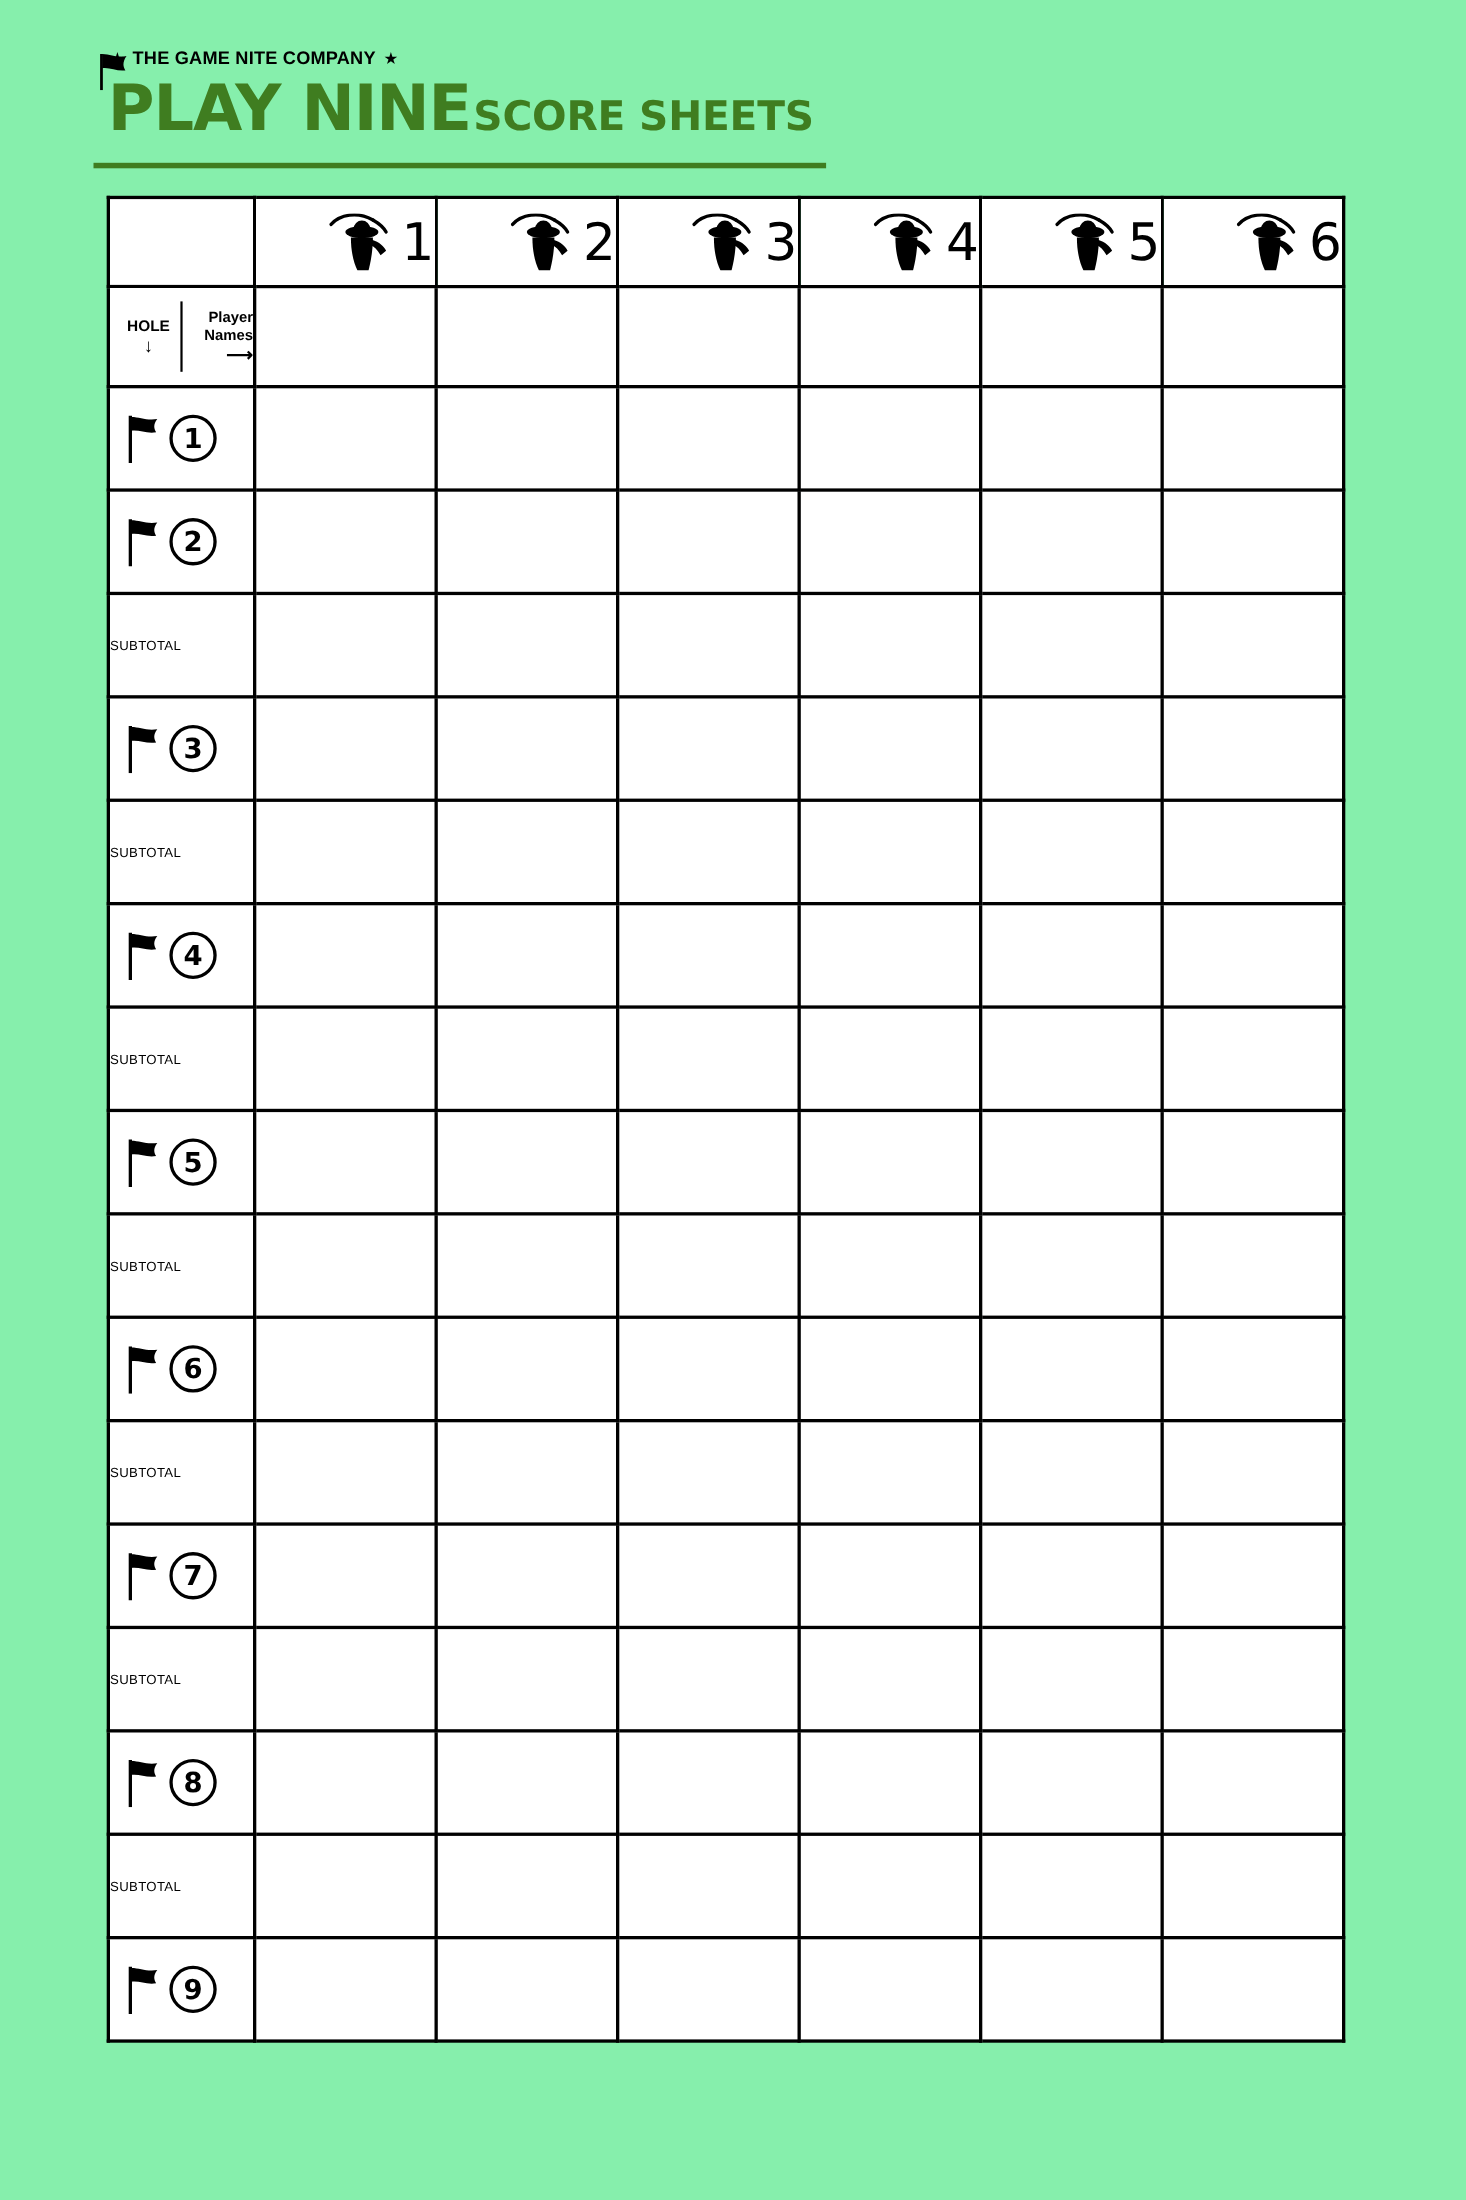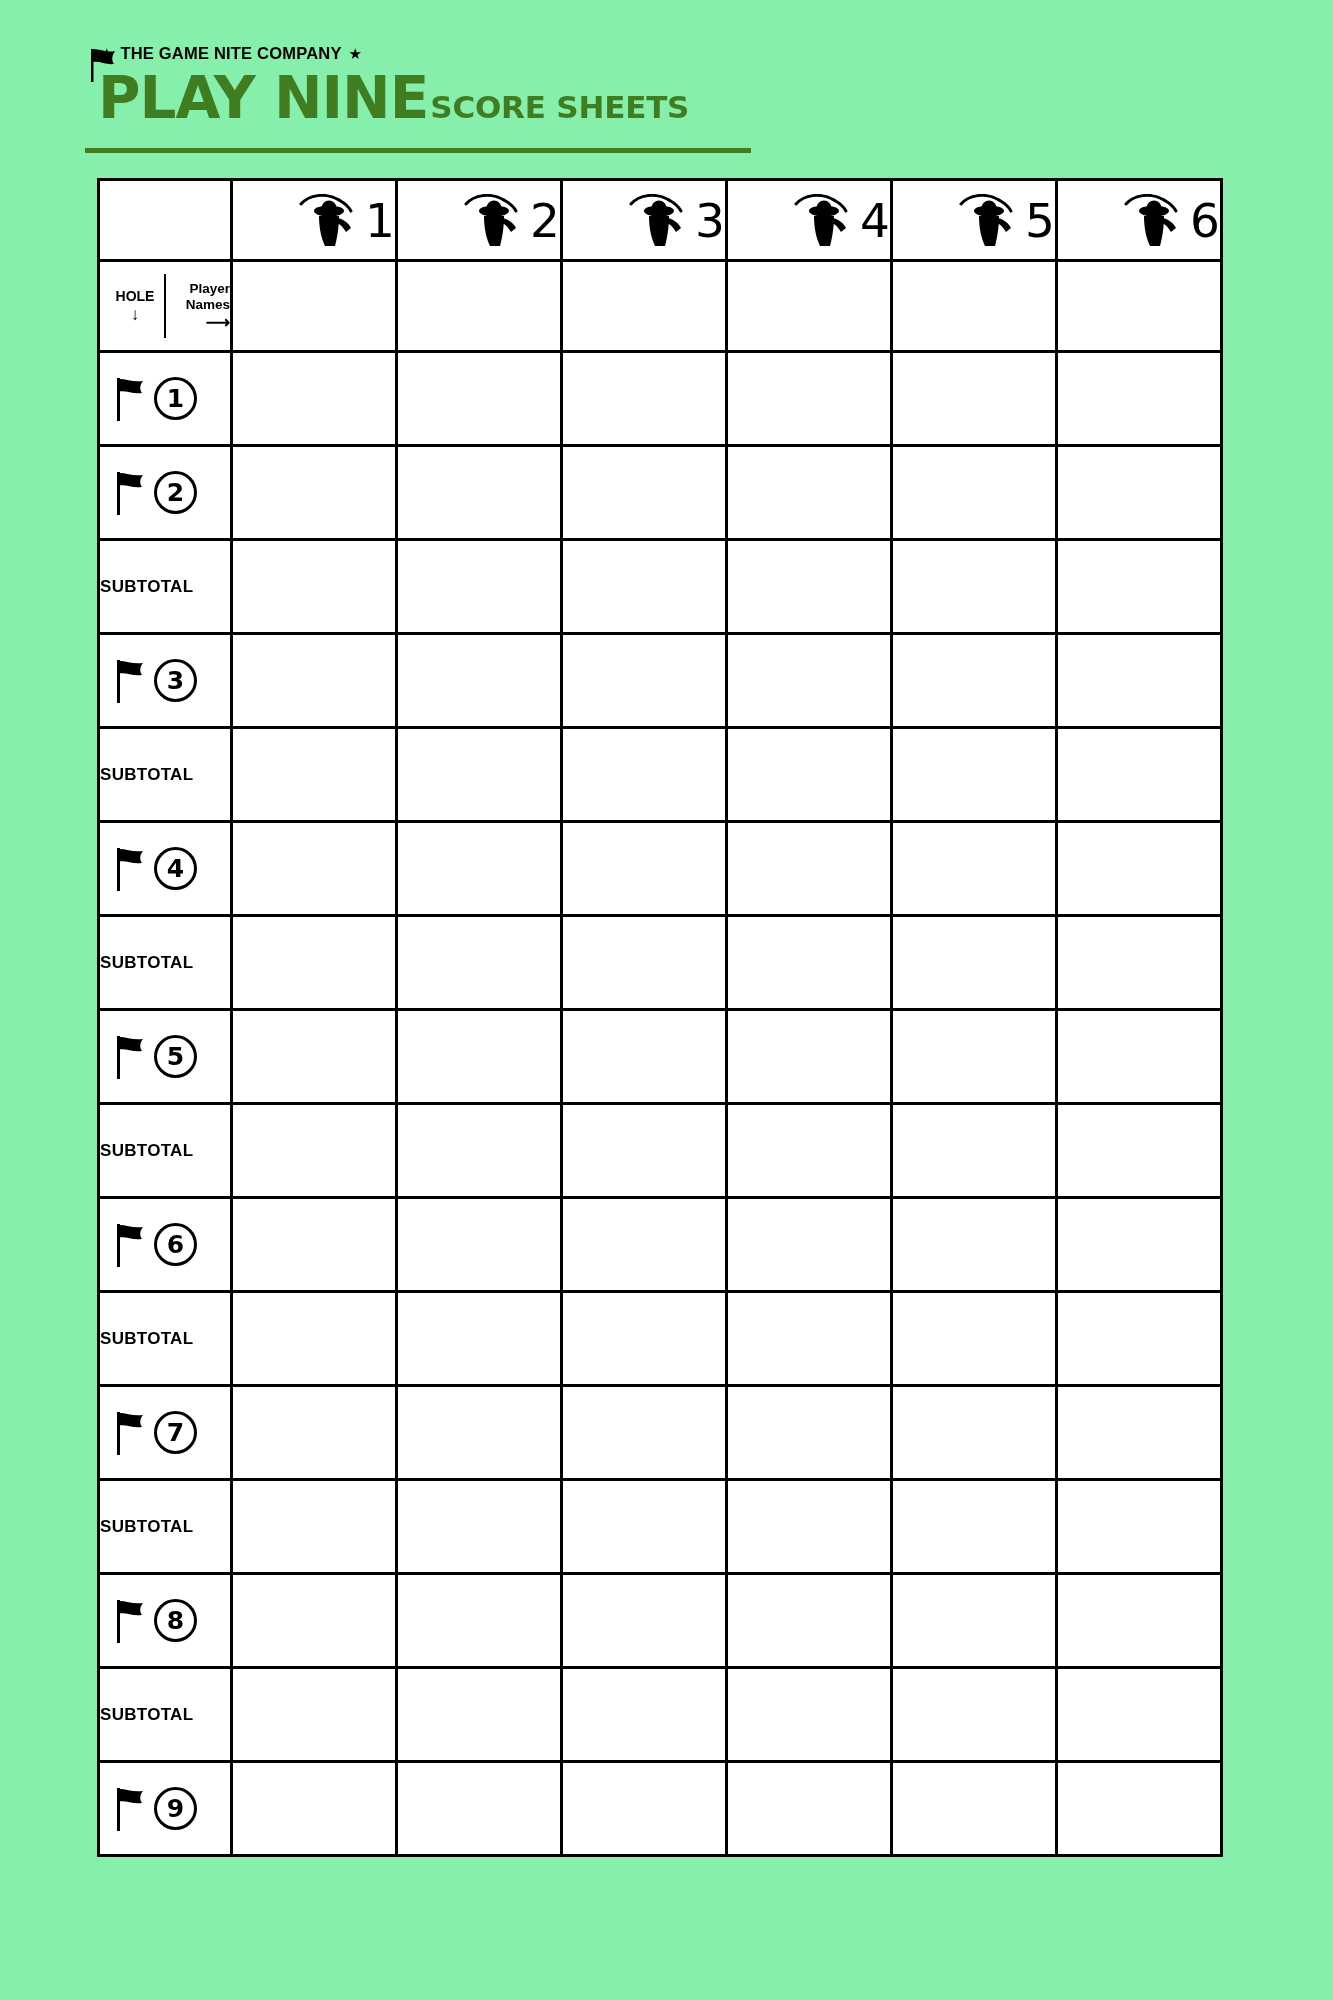--- a/index.html
+++ b/index.html
@@ -68,21 +68,21 @@
   }
   .title-main {
     font-size: 58px;
     font-weight: bold;
     color: #3f7d20;
     letter-spacing: -1px;
     line-height: 1.05;
     font-family: "DejaVu Sans", sans-serif;
   }
   .title-sub {
-    font-size: 31px;
+    font-size: 37px;
     font-weight: bold;
     color: #3f7d20;
     letter-spacing: -0.2px;
     line-height: 1.05;
     font-family: "DejaVu Sans", sans-serif;
     margin-left: 2px;
   }
   .title-rule {
     position: absolute;
     left: -10px;
@@ -205,22 +205,22 @@
     display: flex;
     align-items: center;
     justify-content: center;
     font-size: 25px;
     font-weight: bold;
     font-family: "DejaVu Sans", sans-serif;
     box-sizing: border-box;
   }
 
   .sub-label, .total-label {
-    font-size: 17px;
-    font-weight: bold;
+    font-size: 12px;
+    font-weight: normal;
     padding-left: 16px;
     letter-spacing: 0.3px;
   }
 </style>
 </head>
 <body>
 
 <div class="sheet">
 
   <div class="header">

